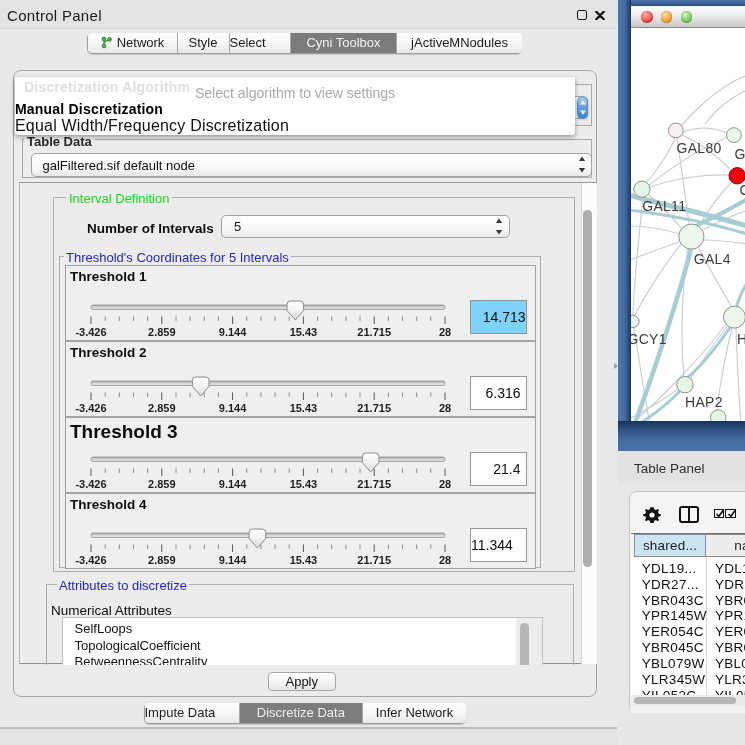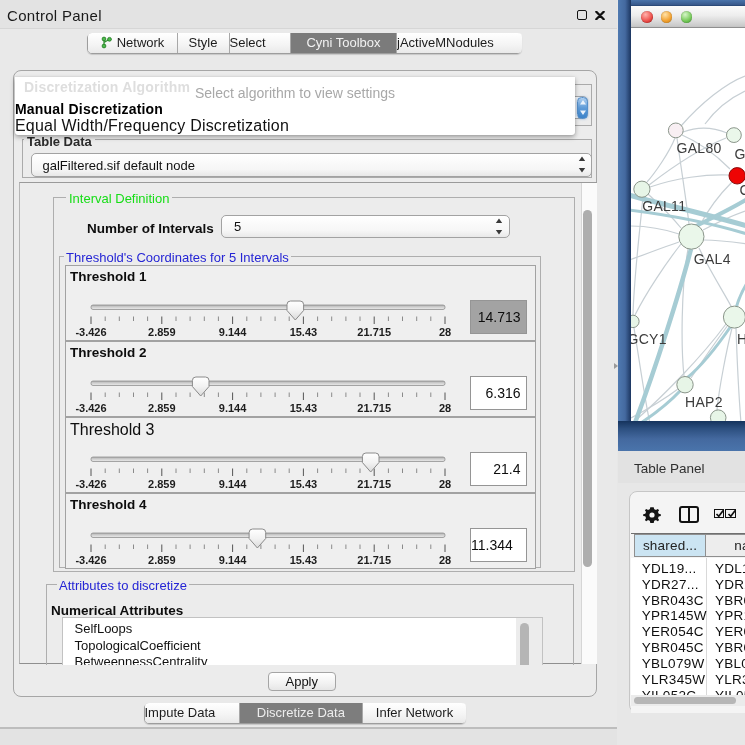--- a/index.html
+++ b/index.html
@@ -33,21 +33,21 @@
 <div class="abs" style="left:87px;top:32.5px;width:435px;height:21px;border:1px solid #9d9d9d;border-radius:5px;box-shadow:0 1px 1px rgba(0,0,0,0.15)"></div>
 <div class="abs" style="left:87.5px;top:33px;width:89px;height:20px;background:linear-gradient(#ffffff,#f4f4f4 60%,#e9e9e9);color:#1c1c1c;border-top-left-radius:4px;border-bottom-left-radius:4px;font-size:13px;text-align:center;line-height:20px;overflow:hidden"><svg style="display:inline-block;vertical-align:-2px;margin-right:4px" width="13" height="13" viewBox="0 0 13 13">
       <path d="M4,3.2 L4,9.8 M4,6.5 L9,3.5" stroke="#2f8f2f" stroke-width="1.2" fill="none"></path>
       <circle cx="4" cy="3" r="1.9" fill="#4db84d" stroke="#1d7a1d" stroke-width="0.8"></circle>
       <circle cx="4" cy="10" r="1.9" fill="#4db84d" stroke="#1d7a1d" stroke-width="0.8"></circle>
       <circle cx="9.5" cy="3.3" r="1.9" fill="#4db84d" stroke="#1d7a1d" stroke-width="0.8"></circle>
     </svg>Network</div>
 <div class="abs" style="left:176.5px;top:33px;width:52px;height:20px;background:linear-gradient(#ffffff,#f4f4f4 60%,#e9e9e9);color:#1c1c1c;border-left:1px solid #a8a8a8;font-size:13px;text-align:center;line-height:20px;overflow:hidden">Style</div>
 <div class="abs" style="left:228.5px;top:33px;width:61.5px;height:20px;background:linear-gradient(#ffffff,#f4f4f4 60%,#e9e9e9);color:#1c1c1c;border-left:1px solid #a8a8a8;font-size:13px;line-height:20px;overflow:hidden">Select</div>
 <div class="abs" style="left:290px;top:33px;width:106px;height:20px;background:#7b7b7b;color:#f2f2f2;border-left:1px solid #a8a8a8;font-size:13px;text-align:center;line-height:20px;overflow:hidden">Cyni Toolbox</div>
-<div class="abs" style="left:396px;top:33px;width:126px;height:20px;background:linear-gradient(#ffffff,#f4f4f4 60%,#e9e9e9);color:#1c1c1c;border-left:1px solid #a8a8a8;border-top-right-radius:4px;border-bottom-right-radius:4px;font-size:13px;text-align:left;line-height:20px;overflow:hidden">jActiveMNodules</div>
+<div class="abs" style="left:396px;top:33px;width:126px;height:20px;background:linear-gradient(#ffffff,#f4f4f4 60%,#e9e9e9);color:#1c1c1c;border-left:1px solid #a8a8a8;border-top-right-radius:4px;border-bottom-right-radius:4px;font-size:13px;text-align:center;line-height:20px;overflow:hidden">jActiveMNodules</div>
 <div class="abs" style="left:13px;top:70px;width:584px;height:627px;background:#ececec;border:1.5px solid #a6a6a6;border-radius:8px"></div>
 <div class="abs" style="left:30px;top:84px;width:562px;height:42px;border:1px solid #aaa;"></div>
 <div class="abs" style="left:38px;top:96px;width:550px;height:23px;background:#fff;border:1px solid #a9a9a9;border-radius:5px"></div>
 <div class="abs" style="left:576.5px;top:96.5px;width:11.5px;height:22px;border-radius:4.5px;
 background:linear-gradient(#aecff0,#5e9bd8 50%,#3d83c9);border:1px solid #5590cc;box-shadow:0 0 2.5px rgba(70,130,200,0.6)"></div>
 <svg class="abs" style="left:577.5px;top:99px" width="10" height="17" viewBox="0 0 10 17">
     <path d="M5,1 L8,5.5 L2,5.5 Z M5,16 L8,11.5 L2,11.5 Z" fill="#eaf2fb"></path>
   </svg>
 <div class="abs" style="left:22px;top:139px;width:570px;height:39px;border:1px solid #aaa;"></div>
 <div class="abs" style="left:24px;top:133.5px;padding:0 3px;background:#ececec;font-size:13px;font-weight:600;color:#2b2b2b">Table Data</div>
@@ -76,40 +76,40 @@
     <path d="M40.2,51.5 L40.2,56 M54.3,51.5 L54.3,56 M68.5,51.5 L68.5,56 M82.6,51.5 L82.6,56 M111.0,51.5 L111.0,56 M125.1,51.5 L125.1,56 M139.3,51.5 L139.3,56 M153.4,51.5 L153.4,56 M181.8,51.5 L181.8,56 M195.9,51.5 L195.9,56 M210.1,51.5 L210.1,56 M224.2,51.5 L224.2,56 M252.6,51.5 L252.6,56 M266.7,51.5 L266.7,56 M280.9,51.5 L280.9,56 M295.0,51.5 L295.0,56 M323.4,51.5 L323.4,56 M337.5,51.5 L337.5,56 M351.7,51.5 L351.7,56 M365.8,51.5 L365.8,56" stroke="#8a8a8a" stroke-width="1"></path>
     <path d="M26.0,51.5 L26.0,59 M96.8,51.5 L96.8,59 M167.6,51.5 L167.6,59 M238.4,51.5 L238.4,59 M309.2,51.5 L309.2,59 M380.0,51.5 L380.0,59" stroke="#555" stroke-width="1"></path>
     <text x="26.0" y="71" font-size="11" font-weight="bold" fill="#1d1d1d" text-anchor="middle" font-family="Liberation Sans, sans-serif">-3.426</text>
     <text x="96.8" y="71" font-size="11" font-weight="bold" fill="#1d1d1d" text-anchor="middle" font-family="Liberation Sans, sans-serif">2.859</text>
     <text x="167.6" y="71" font-size="11" font-weight="bold" fill="#1d1d1d" text-anchor="middle" font-family="Liberation Sans, sans-serif">9.144</text>
     <text x="238.4" y="71" font-size="11" font-weight="bold" fill="#1d1d1d" text-anchor="middle" font-family="Liberation Sans, sans-serif">15.43</text>
     <text x="309.2" y="71" font-size="11" font-weight="bold" fill="#1d1d1d" text-anchor="middle" font-family="Liberation Sans, sans-serif">21.715</text>
     <text x="380.0" y="71" font-size="11" font-weight="bold" fill="#1d1d1d" text-anchor="middle" font-family="Liberation Sans, sans-serif">28</text>
     <path d="M222.0,39.5 L222.0,45.5 L230.3,55 L238.6,45.5 L238.6,39.5 Q238.6,36 235.1,36 L225.5,36 Q222.0,36 222.0,39.5 Z" fill="url(#thm)" stroke="#8a8a8a" stroke-width="1"></path>
   </svg>
-<div class="abs" style="left:470px;top:300px;width:56.5px;height:33.5px;background:#a3a3a3;border:1px solid #959595;
-font-size:14px;color:#0d0d0d;text-align:right;line-height:32px;padding-right:5px">14.713</div>
+<div class="abs" style="left:470px;top:300px;width:56.5px;height:33.5px;background:#7dd3fc;border:1px solid #959595;
+font-size:14px;color:#0d0d0d;text-align:right;line-height:32px;">14.713</div>
 <div class="abs" style="left:65px;top:341px;width:470.5px;height:76px;background:#efefef;border:1px solid #a2a2a2"></div>
 <div class="abs" style="left:70px;top:345px;font-size:13.5px;font-weight:bold;color:#0d0d0d">Threshold 2</div>
 <svg style="position:absolute;left:65px;top:341px" width="470" height="76" viewBox="0 0 470 76">
     <rect x="26.0" y="40" width="354.0" height="4.5" rx="2" fill="url(#trk)" stroke="#8f8f8f" stroke-width="0.8"></rect>
     <path d="M40.2,51.5 L40.2,56 M54.3,51.5 L54.3,56 M68.5,51.5 L68.5,56 M82.6,51.5 L82.6,56 M111.0,51.5 L111.0,56 M125.1,51.5 L125.1,56 M139.3,51.5 L139.3,56 M153.4,51.5 L153.4,56 M181.8,51.5 L181.8,56 M195.9,51.5 L195.9,56 M210.1,51.5 L210.1,56 M224.2,51.5 L224.2,56 M252.6,51.5 L252.6,56 M266.7,51.5 L266.7,56 M280.9,51.5 L280.9,56 M295.0,51.5 L295.0,56 M323.4,51.5 L323.4,56 M337.5,51.5 L337.5,56 M351.7,51.5 L351.7,56 M365.8,51.5 L365.8,56" stroke="#8a8a8a" stroke-width="1"></path>
     <path d="M26.0,51.5 L26.0,59 M96.8,51.5 L96.8,59 M167.6,51.5 L167.6,59 M238.4,51.5 L238.4,59 M309.2,51.5 L309.2,59 M380.0,51.5 L380.0,59" stroke="#555" stroke-width="1"></path>
     <text x="26.0" y="71" font-size="11" font-weight="bold" fill="#1d1d1d" text-anchor="middle" font-family="Liberation Sans, sans-serif">-3.426</text>
     <text x="96.8" y="71" font-size="11" font-weight="bold" fill="#1d1d1d" text-anchor="middle" font-family="Liberation Sans, sans-serif">2.859</text>
     <text x="167.6" y="71" font-size="11" font-weight="bold" fill="#1d1d1d" text-anchor="middle" font-family="Liberation Sans, sans-serif">9.144</text>
     <text x="238.4" y="71" font-size="11" font-weight="bold" fill="#1d1d1d" text-anchor="middle" font-family="Liberation Sans, sans-serif">15.43</text>
     <text x="309.2" y="71" font-size="11" font-weight="bold" fill="#1d1d1d" text-anchor="middle" font-family="Liberation Sans, sans-serif">21.715</text>
     <text x="380.0" y="71" font-size="11" font-weight="bold" fill="#1d1d1d" text-anchor="middle" font-family="Liberation Sans, sans-serif">28</text>
     <path d="M127.4,39.5 L127.4,45.5 L135.7,55 L144.0,45.5 L144.0,39.5 Q144.0,36 140.5,36 L130.9,36 Q127.4,36 127.4,39.5 Z" fill="url(#thm)" stroke="#8a8a8a" stroke-width="1"></path>
   </svg>
 <div class="abs" style="left:470px;top:376px;width:56.5px;height:33.5px;background:#fff;border:1px solid #959595;
 font-size:14px;color:#0d0d0d;text-align:right;line-height:32px;padding-right:5px">6.316</div>
 <div class="abs" style="left:65px;top:417px;width:470.5px;height:76px;background:#efefef;border:1px solid #a2a2a2"></div>
-<div class="abs" style="left:70px;top:421px;font-size:16px;font-weight:normal;color:#0d0d0d">Threshold 3</div>
+<div class="abs" style="left:70px;top:421px;font-size:19px;font-weight:bold;color:#0d0d0d">Threshold 3</div>
 <svg style="position:absolute;left:65px;top:417px" width="470" height="76" viewBox="0 0 470 76">
     <rect x="26.0" y="40" width="354.0" height="4.5" rx="2" fill="url(#trk)" stroke="#8f8f8f" stroke-width="0.8"></rect>
     <path d="M40.2,51.5 L40.2,56 M54.3,51.5 L54.3,56 M68.5,51.5 L68.5,56 M82.6,51.5 L82.6,56 M111.0,51.5 L111.0,56 M125.1,51.5 L125.1,56 M139.3,51.5 L139.3,56 M153.4,51.5 L153.4,56 M181.8,51.5 L181.8,56 M195.9,51.5 L195.9,56 M210.1,51.5 L210.1,56 M224.2,51.5 L224.2,56 M252.6,51.5 L252.6,56 M266.7,51.5 L266.7,56 M280.9,51.5 L280.9,56 M295.0,51.5 L295.0,56 M323.4,51.5 L323.4,56 M337.5,51.5 L337.5,56 M351.7,51.5 L351.7,56 M365.8,51.5 L365.8,56" stroke="#8a8a8a" stroke-width="1"></path>
     <path d="M26.0,51.5 L26.0,59 M96.8,51.5 L96.8,59 M167.6,51.5 L167.6,59 M238.4,51.5 L238.4,59 M309.2,51.5 L309.2,59 M380.0,51.5 L380.0,59" stroke="#555" stroke-width="1"></path>
     <text x="26.0" y="71" font-size="11" font-weight="bold" fill="#1d1d1d" text-anchor="middle" font-family="Liberation Sans, sans-serif">-3.426</text>
     <text x="96.8" y="71" font-size="11" font-weight="bold" fill="#1d1d1d" text-anchor="middle" font-family="Liberation Sans, sans-serif">2.859</text>
     <text x="167.6" y="71" font-size="11" font-weight="bold" fill="#1d1d1d" text-anchor="middle" font-family="Liberation Sans, sans-serif">9.144</text>
     <text x="238.4" y="71" font-size="11" font-weight="bold" fill="#1d1d1d" text-anchor="middle" font-family="Liberation Sans, sans-serif">15.43</text>
     <text x="309.2" y="71" font-size="11" font-weight="bold" fill="#1d1d1d" text-anchor="middle" font-family="Liberation Sans, sans-serif">21.715</text>
     <text x="380.0" y="71" font-size="11" font-weight="bold" fill="#1d1d1d" text-anchor="middle" font-family="Liberation Sans, sans-serif">28</text>
@@ -128,21 +128,21 @@
     <text x="167.6" y="71" font-size="11" font-weight="bold" fill="#1d1d1d" text-anchor="middle" font-family="Liberation Sans, sans-serif">9.144</text>
     <text x="238.4" y="71" font-size="11" font-weight="bold" fill="#1d1d1d" text-anchor="middle" font-family="Liberation Sans, sans-serif">15.43</text>
     <text x="309.2" y="71" font-size="11" font-weight="bold" fill="#1d1d1d" text-anchor="middle" font-family="Liberation Sans, sans-serif">21.715</text>
     <text x="380.0" y="71" font-size="11" font-weight="bold" fill="#1d1d1d" text-anchor="middle" font-family="Liberation Sans, sans-serif">28</text>
     <path d="M184.1,39.5 L184.1,45.5 L192.4,55 L200.7,45.5 L200.7,39.5 Q200.7,36 197.2,36 L187.6,36 Q184.1,36 184.1,39.5 Z" fill="url(#thm)" stroke="#8a8a8a" stroke-width="1"></path>
   </svg>
 <div class="abs" style="left:470px;top:528px;width:56.5px;height:33.5px;background:#fff;border:1px solid #959595;
 font-size:14px;color:#0d0d0d;text-align:right;line-height:32px;padding-right:19px">11.344</div>
 <div class="abs" style="left:46px;top:584px;width:528px;height:81px;border:1px solid #aeaeae;border-bottom:none"></div>
 <div class="abs" style="left:57px;top:577.5px;padding:0 2px;background:#ececec;font-size:13px;color:#2525d5">Attributes to discretize</div>
-<div class="abs" style="left:51px;top:602.5px;font-size:13.5px;font-weight:bold;color:#0d0d0d">Numerical Attributes</div>
+<div class="abs" style="left:51px;top:602.5px;font-size:13.5px;font-weight:normal;color:#0d0d0d">Numerical Attributes</div>
 <div class="abs" style="left:61.5px;top:616.5px;width:481.5px;height:48.5px;background:#fff;border:1px solid #c2c2c2;border-bottom:none;overflow:hidden">
     <div style="position:absolute;left:12px;top:3.5px;font-size:13px;color:#111;line-height:16.6px">SelfLoops<br>TopologicalCoefficient<br>BetweennessCentrality</div>
     <div style="position:absolute;right:0;top:0;width:26.5px;height:49px;background:#ececec"></div>
     <div style="position:absolute;left:457px;top:5px;width:9px;height:44px;background:#b5b5b5;border-radius:4.5px 4.5px 0 0"></div>
   </div>
 <div class="abs" style="left:268px;top:672px;width:67.5px;height:18.5px;background:linear-gradient(#ffffff,#f2f2f2 60%,#e6e6e6);
 border:1px solid #a5a5a5;border-radius:4px;font-size:13px;color:#111;text-align:center;line-height:17px">Apply</div>
 <div class="abs" style="left:144px;top:702.5px;width:322px;height:21px;border:1px solid #9d9d9d;border-radius:5px;box-shadow:0 1px 1px rgba(0,0,0,0.15)"></div>
 <div class="abs" style="left:144.5px;top:703px;width:94.2px;height:20px;background:linear-gradient(#ffffff,#f4f4f4 60%,#e9e9e9);color:#1c1c1c;border-top-left-radius:4px;border-bottom-left-radius:4px;font-size:13px;text-align:left;line-height:20px">Impute Data</div>
 <div class="abs" style="left:238.7px;top:703px;width:123.3px;height:20px;background:#7d7d7d;color:#ededed;border-left:1px solid #a8a8a8;font-size:13px;text-align:center;line-height:20px">Discretize Data</div>

